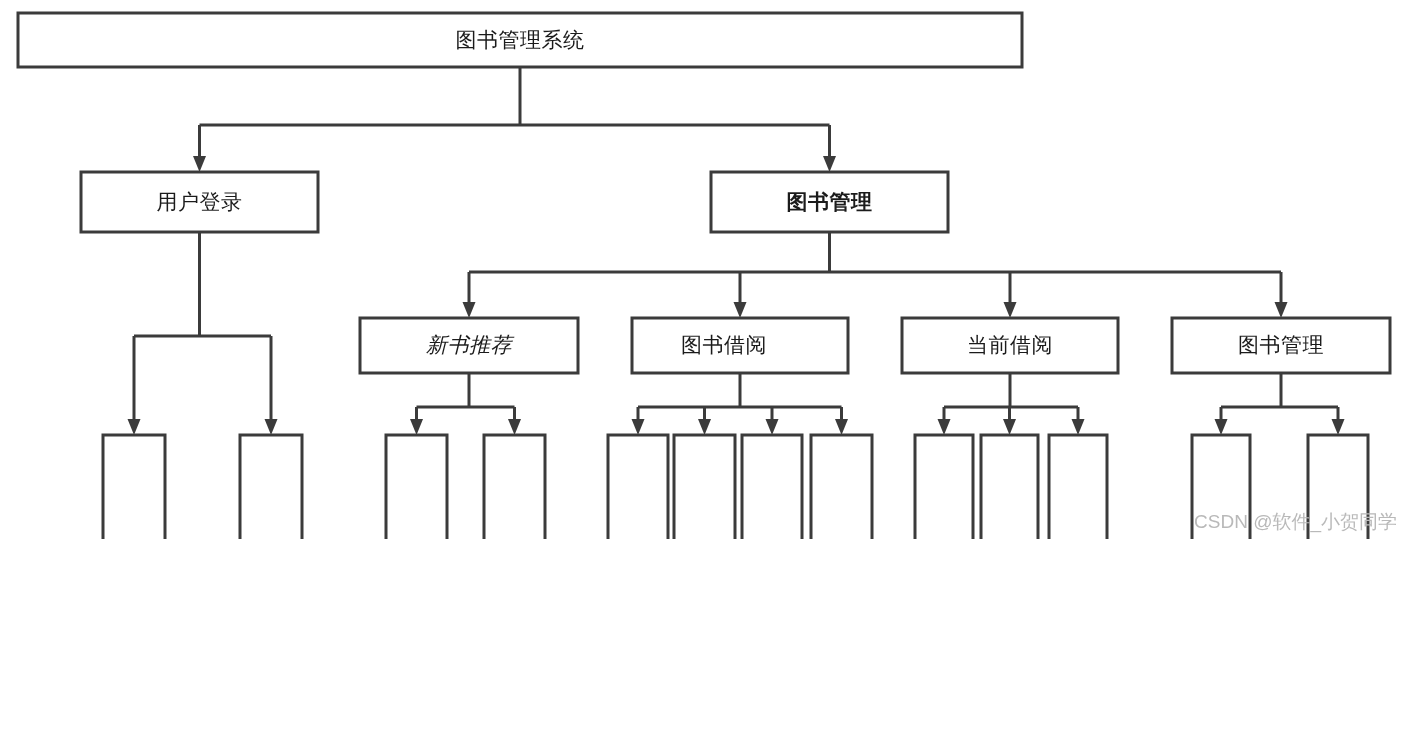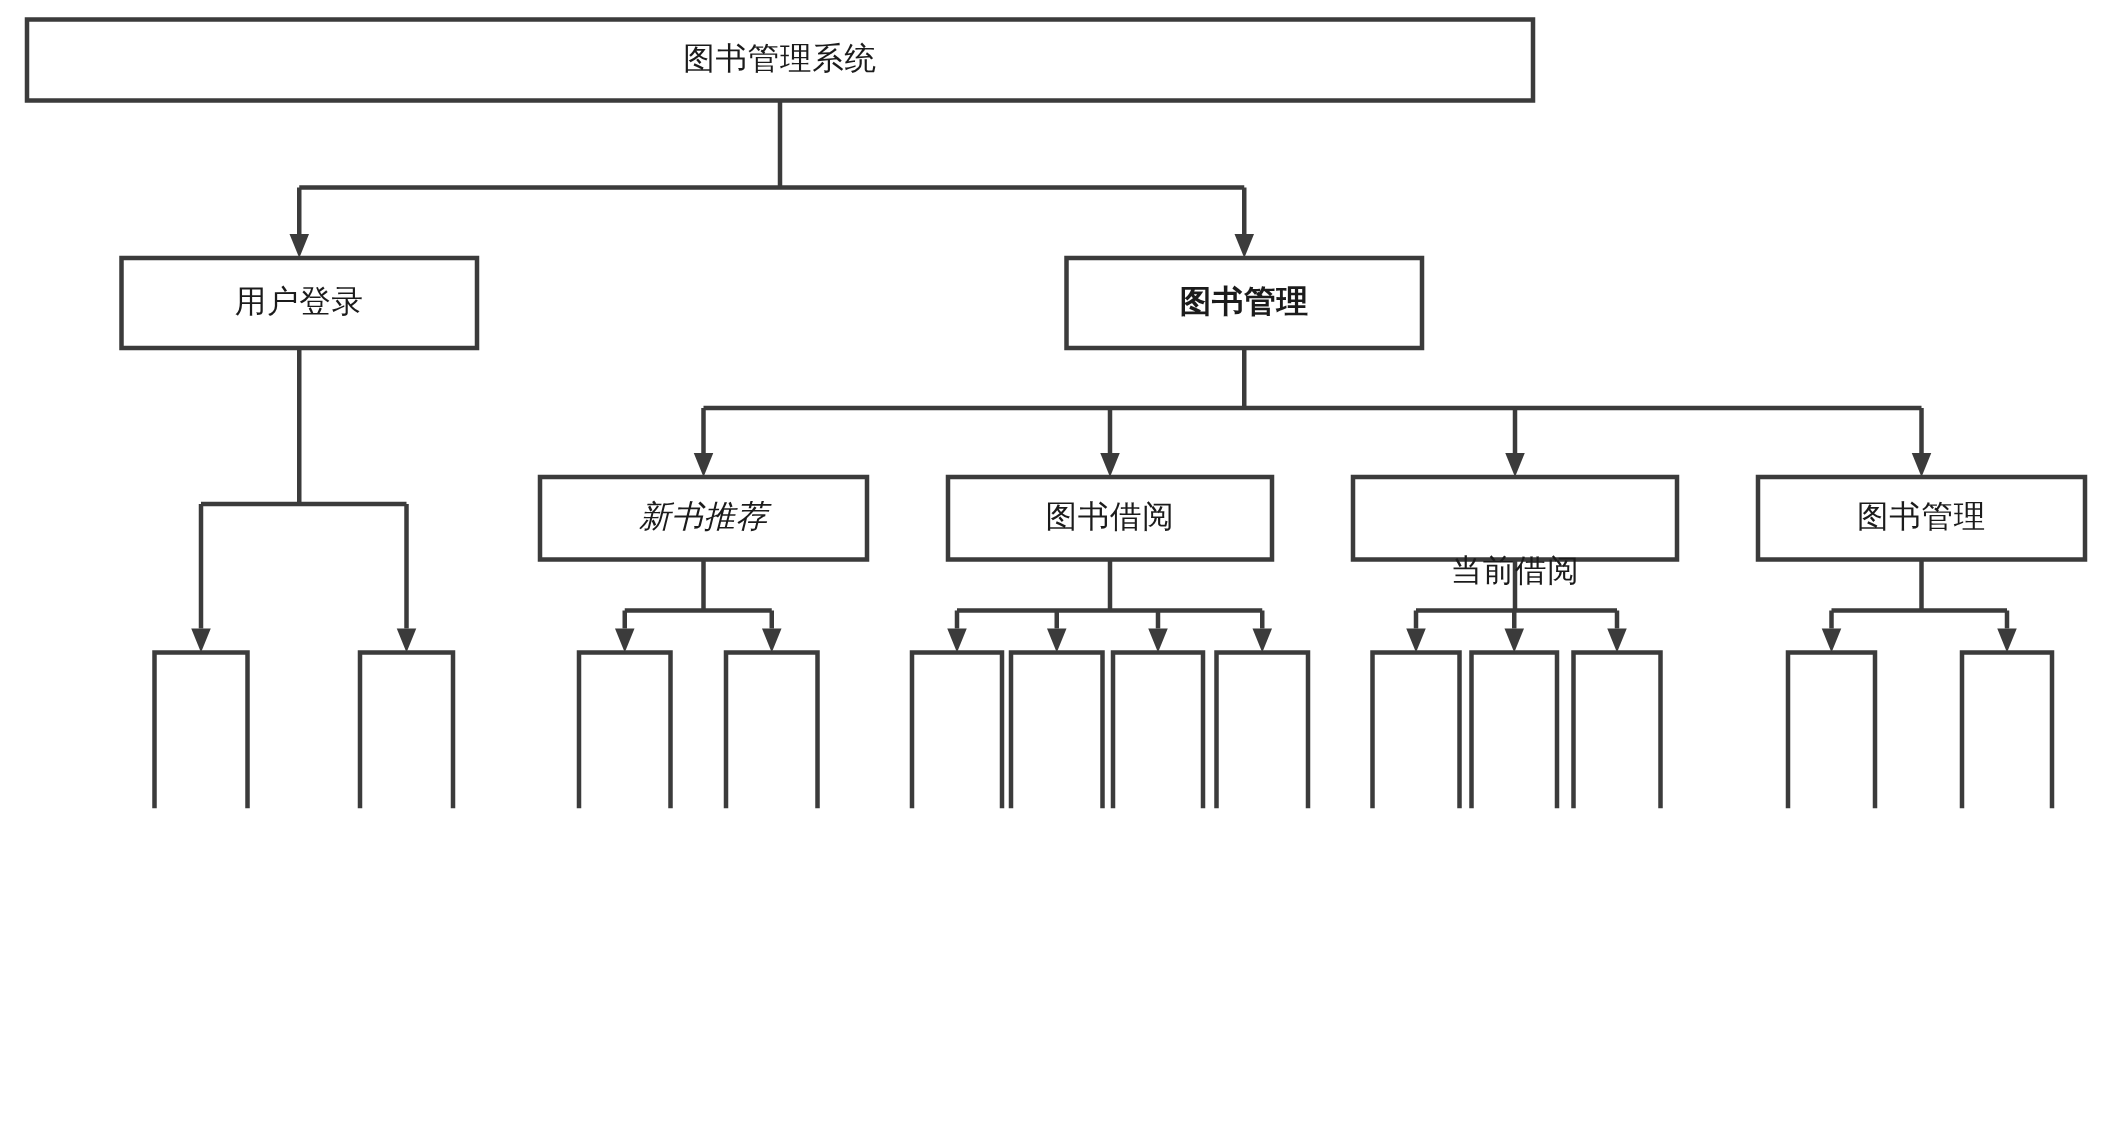--- a/index.html
+++ b/index.html
@@ -156,31 +156,32 @@
         <rect class="node-box" x="1192" y="435" width="58" height="300"></rect>
         <rect class="node-box" x="1308" y="435" width="60" height="300"></rect>
       </g>
   </svg>
 
   <div id="label-layer">
       <div class="node-label horizontal" style="left: 18px; top: 13px; width: 1004px; height: 54px;">图书管理系统</div>
       <div class="node-label horizontal" style="left: 81px; top: 172px; width: 237px; height: 60px;">用户登录</div>
       <div class="node-label horizontal" style="left: 711px; top: 172px; width: 237px; height: 60px; font-weight: bold;">图书管理</div>
       <div class="node-label horizontal" style="left: 360px; top: 318px; width: 218px; height: 55px; font-style: italic;">新书推荐</div>
-      <div class="node-label horizontal" style="left: 632px; top: 318px; width: 216px; height: 55px;">图书借阅</div>
-      <div class="node-label horizontal" style="left: 902px; top: 318px; width: 216px; height: 55px; margin-top: 36px;">当前借阅</div>
+      <div class="node-label horizontal" style="left: 616px; top: 318px; width: 216px; height: 55px;">图书借阅</div>
+      <div class="node-label horizontal" style="left: 902px; top: 318px; width: 216px; height: 55px;">当前借阅</div>
       <div class="node-label horizontal" style="left: 1172px; top: 318px; width: 218px; height: 55px;">图书管理</div>
       <div class="node-label vertical" style="left: 103px; top: 435px; width: 62px; height: 300px;">用户登录</div>
       <div class="node-label vertical" style="left: 240px; top: 435px; width: 62px; height: 300px;">注销登录</div>
       <div class="node-label vertical" style="left: 386px; top: 435px; width: 61px; height: 300px;">查询图书</div>
       <div class="node-label vertical" style="left: 484px; top: 435px; width: 61px; height: 300px;">借阅图书</div>
       <div class="node-label vertical" style="left: 608px; top: 435px; width: 60px; height: 300px;">查询图书</div>
       <div class="node-label vertical tall" style="left: 674px; top: 435px; width: 61px; height: 300px;">新增图书（管理员）</div>
       <div class="node-label vertical tall" style="left: 742px; top: 435px; width: 60px; height: 300px;">编辑图书（管理员）</div>
       <div class="node-label vertical" style="left: 811px; top: 435px; width: 61px; height: 300px;">借阅图书</div>
       <div class="node-label vertical" style="left: 915px; top: 435px; width: 58px; height: 300px;">查询图书</div>
       <div class="node-label vertical" style="left: 981px; top: 435px; width: 57px; height: 300px;">归还图书</div>
       <div class="node-label vertical tall" style="left: 1049px; top: 435px; width: 58px; height: 300px;">确认归还（管理员）</div>
       <div class="node-label vertical" style="left: 1192px; top: 435px; width: 58px; height: 300px;">新增借阅记录</div>
       <div class="node-label vertical" style="left: 1308px; top: 435px; width: 60px; height: 300px;">查询借阅记录</div>
     </div>
 
+  <div class="watermark">CSDN @软件_小贺同学</div>
 </div>
 
 </body></html>

